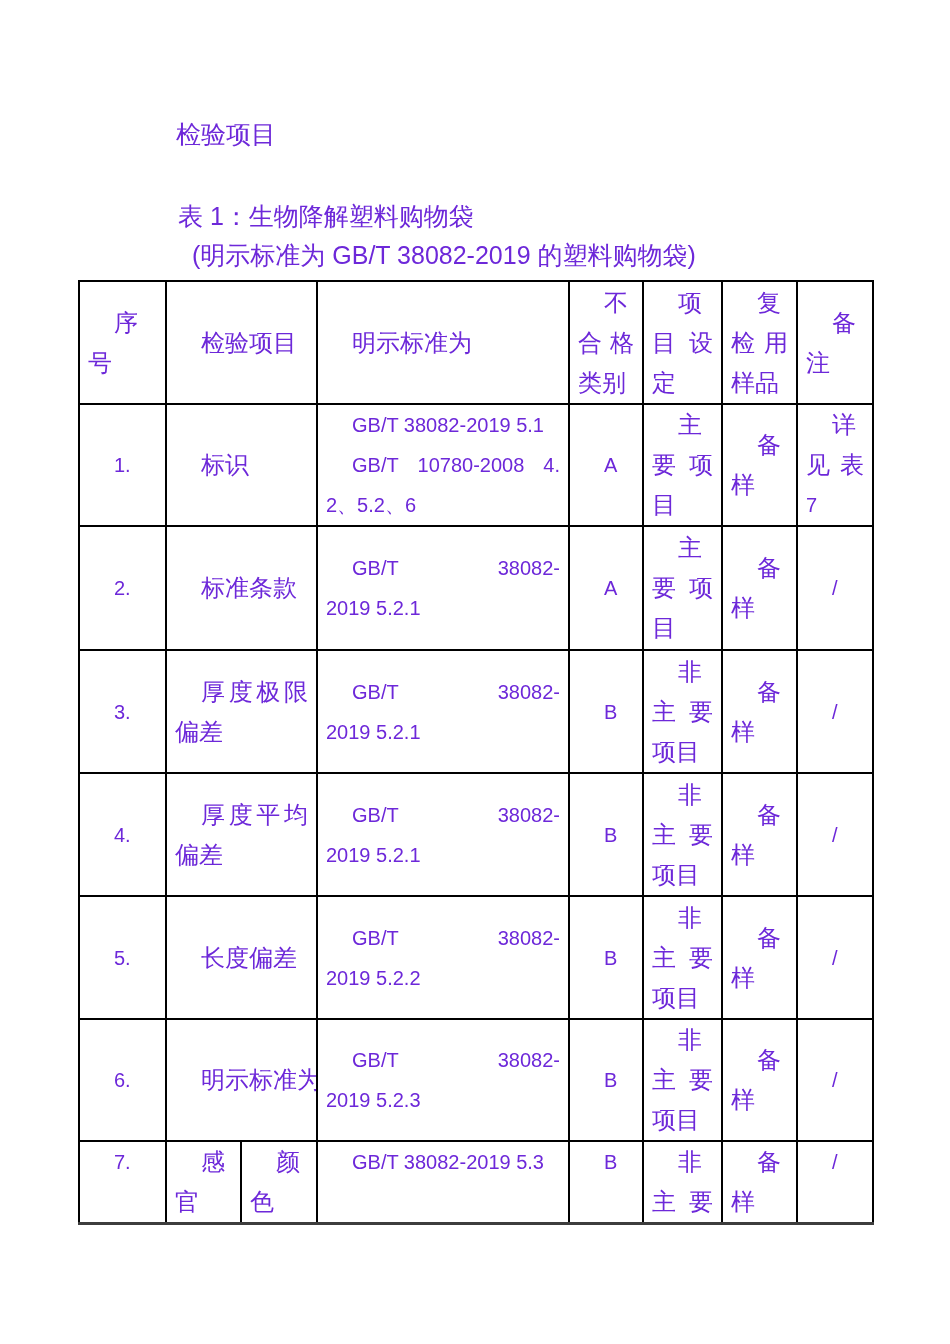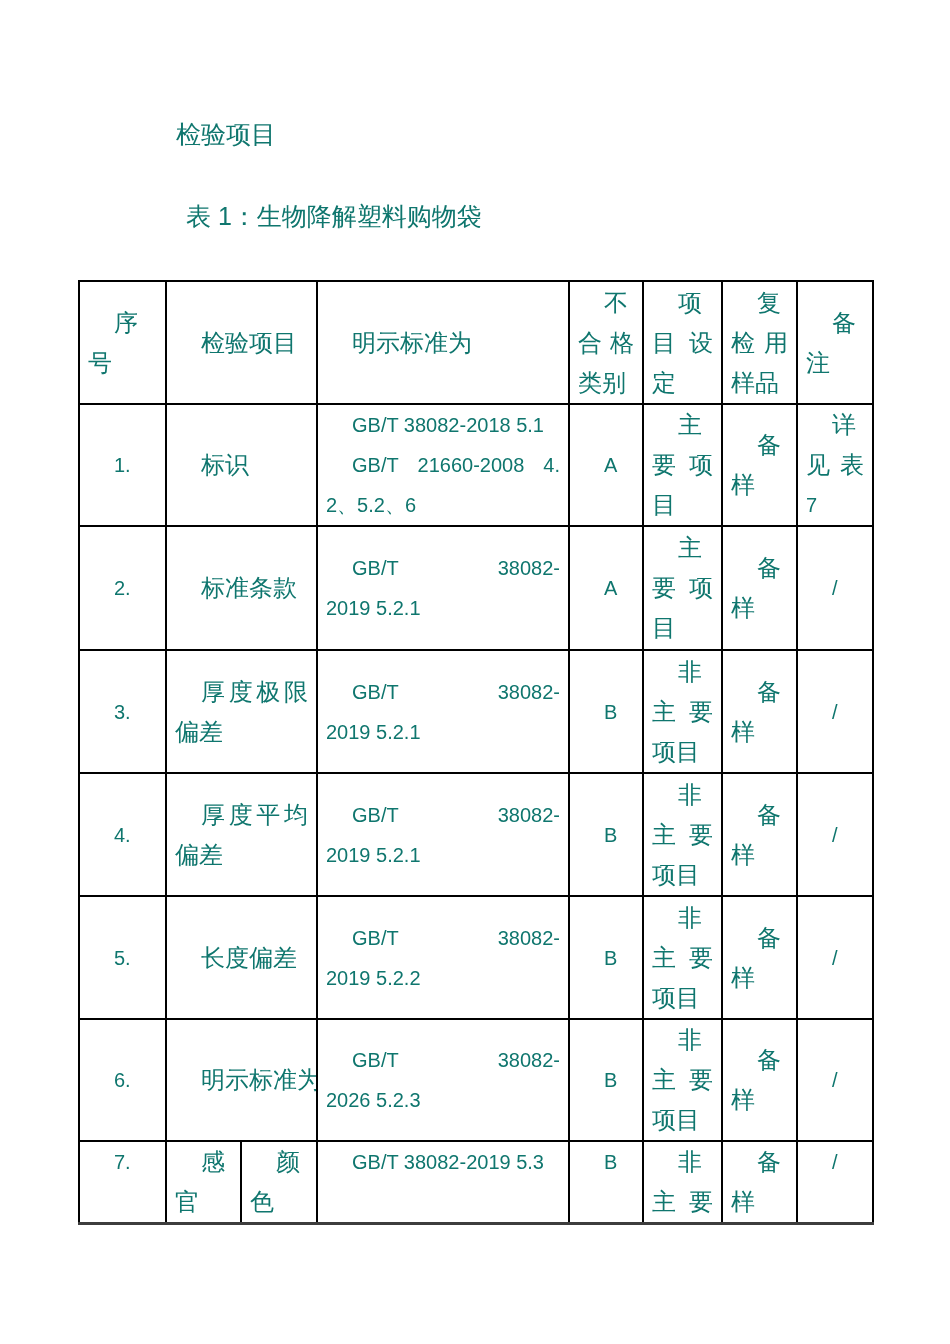--- a/index.html
+++ b/index.html
@@ -1,38 +1,39 @@
 <!DOCTYPE html>
 <html><head>
 <meta charset="utf-8">
 <style>
   html,body{margin:0;padding:0;background:#fff;}
   .page{position:relative;width:950px;height:1344px;background:#fff;overflow:hidden;
-        font-family:"Liberation Sans","DejaVu Sans",sans-serif;color:#0f766e;}
+        font-family:"Liberation Sans","DejaVu Sans",sans-serif;color:#6d28d9;}
   .heading{position:absolute;left:176px;top:119px;font-size:25px;line-height:30px;}
-  .tbl-title{position:absolute;left:178px;top:201px;font-size:25px;line-height:30px;margin-left:8px;}
+  .tbl-title{position:absolute;left:178px;top:201px;font-size:25px;line-height:30px;}
   .tbl-subtitle{position:absolute;left:192px;top:240px;font-size:25px;line-height:30px;}
   table.tbl{position:absolute;left:78px;top:280px;width:794px;
             border-collapse:collapse;table-layout:fixed;
             border:2px solid #000;border-bottom:3px solid #3d3d3d;}
   td{border:2px solid #000;padding:0 8px;vertical-align:middle;overflow:hidden;
      font-size:24px;}
   tr.top td{vertical-align:top;}
   .ln{line-height:40px;white-space:nowrap;text-align:left;}
   .ind{text-indent:26px;}
   .str{display:flex;justify-content:space-between;}
   .str.ind{padding-left:26px;text-indent:0;}
   .lt{font-size:20px;}
 </style>
 </head>
 <body>
 
 <div class="page">
   <div class="heading">检验项目</div>
   <div class="tbl-title">表 1：生物降解塑料购物袋</div>
+  <div class="tbl-subtitle">(明示标准为 GB/T 38082-2019 的塑料购物袋)</div>
 
   <table class="tbl">
     <colgroup>
       <col style="width:87px">
         <col style="width:75px">
         <col style="width:76px">
         <col style="width:252px">
       <col style="width:74px">
         <col style="width:79px">
         <col style="width:75px">
@@ -80,24 +81,24 @@
           </td>
         </tr>
         <tr style="height: 120px;">
           <td>
             <div class="ln ind lt">1.</div>
           </td>
           <td colspan="2">
             <div class="ln ind">标识</div>
           </td>
           <td>
-            <div class="ln ind lt">GB/T 38082-2018 5.1</div>
-            <div class="ln ind str lt">
-              <span>GB/T</span>
-              <span>21660-2008</span>
+            <div class="ln ind lt">GB/T 38082-2019 5.1</div>
+            <div class="ln ind str lt">
+              <span>GB/T</span>
+              <span>10780-2008</span>
               <span>4.</span>
             </div>
             <div class="ln lt">2、5.2、6</div>
           </td>
           <td>
             <div class="ln ind lt">A</div>
           </td>
           <td>
             <div class="ln ind">主</div>
             <div class="ln str">
@@ -268,21 +269,21 @@
             <div class="ln ind lt">6.</div>
           </td>
           <td colspan="2">
             <div class="ln ind">明示标准为</div>
           </td>
           <td>
             <div class="ln ind str lt">
               <span>GB/T</span>
               <span>38082-</span>
             </div>
-            <div class="ln lt">2026 5.2.3</div>
+            <div class="ln lt">2019 5.2.3</div>
           </td>
           <td>
             <div class="ln ind lt">B</div>
           </td>
           <td>
             <div class="ln ind">非</div>
             <div class="ln str">
               <span>主</span>
               <span>要</span>
             </div>

